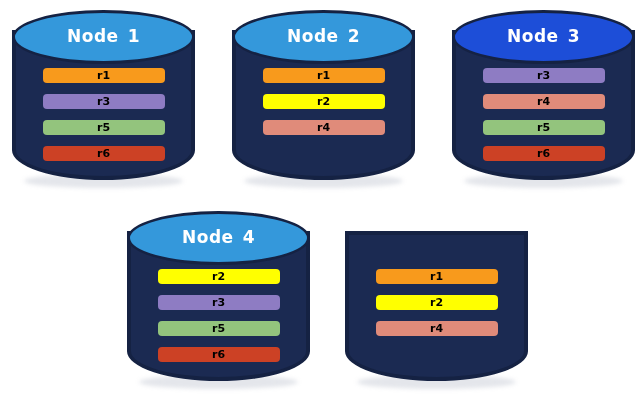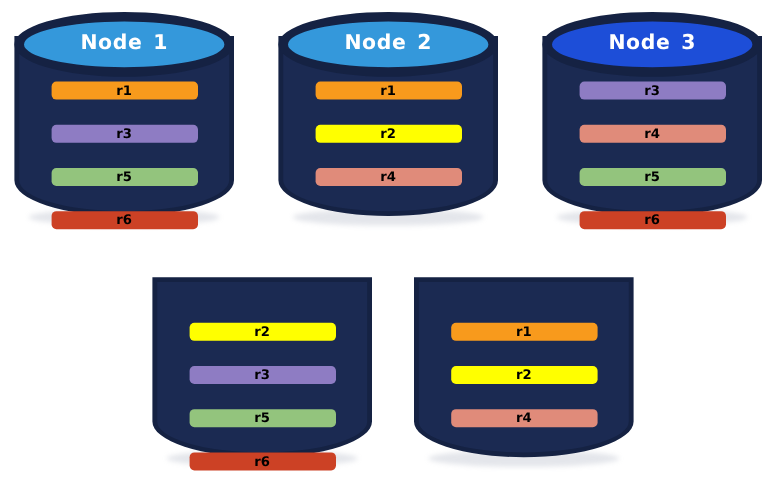--- a/index.html
+++ b/index.html
@@ -44,21 +44,21 @@
   }
 
   
   .cyl-top {
     position: absolute;
     left: 0;
     top: 4px;
     width: 183px;
     height: 54px;
     background: #3498db;
-    border: 8px solid #1d4ed8;
+    border: 3px solid #1d4ed8;
     box-sizing: border-box;
     border-radius: 50% / 50%;
     display: flex;
     align-items: center;
     justify-content: center;
   }
 
   .node-title {
     color: #ffffff;
     font-size: 17px;
@@ -75,21 +75,21 @@
 
   
   .shard-stack {
     position: absolute;
     left: 0;
     top: 62px;
     width: 183px;
     display: flex;
     flex-direction: column;
     align-items: center;
-    gap: 21px;
+    gap: 11px;
   }
 
   .shard-bar {
     width: 122px;
     height: 15px;
     border-radius: 4px;
     display: flex;
     align-items: center;
     justify-content: center;
     color: #000000;
@@ -155,20 +155,23 @@
     </div>
     <div class="node-cylinder" style="left: 127px; top: 207px;">
       <div class="cyl-shadow"></div>
       <div class="cyl-body" style="background: rgb(27, 42, 82); border-color: rgb(21, 34, 67);"></div>
       <div class="shard-stack">
         <div class="shard-bar" style="background: rgb(255, 255, 0);">r2</div>
         <div class="shard-bar" style="background: rgb(142, 124, 195);">r3</div>
         <div class="shard-bar" style="background: rgb(147, 196, 125);">r5</div>
         <div class="shard-bar" style="background: rgb(204, 65, 37);">r6</div>
       </div>
+      <div class="cyl-top" style="background: rgb(52, 152, 219); border-color: rgb(21, 34, 67);">
+        <div class="node-title" style="color: rgb(255, 255, 255);"><span>Node</span><span class="num">4</span></div>
+      </div>
     </div>
     <div class="node-cylinder" style="left: 345px; top: 207px;">
       <div class="cyl-shadow"></div>
       <div class="cyl-body" style="background: rgb(27, 42, 82); border-color: rgb(21, 34, 67);"></div>
       <div class="shard-stack">
         <div class="shard-bar" style="background: rgb(248, 154, 28);">r1</div>
         <div class="shard-bar" style="background: rgb(255, 255, 0);">r2</div>
         <div class="shard-bar" style="background: rgb(224, 139, 122);">r4</div>
       </div>
     </div>

